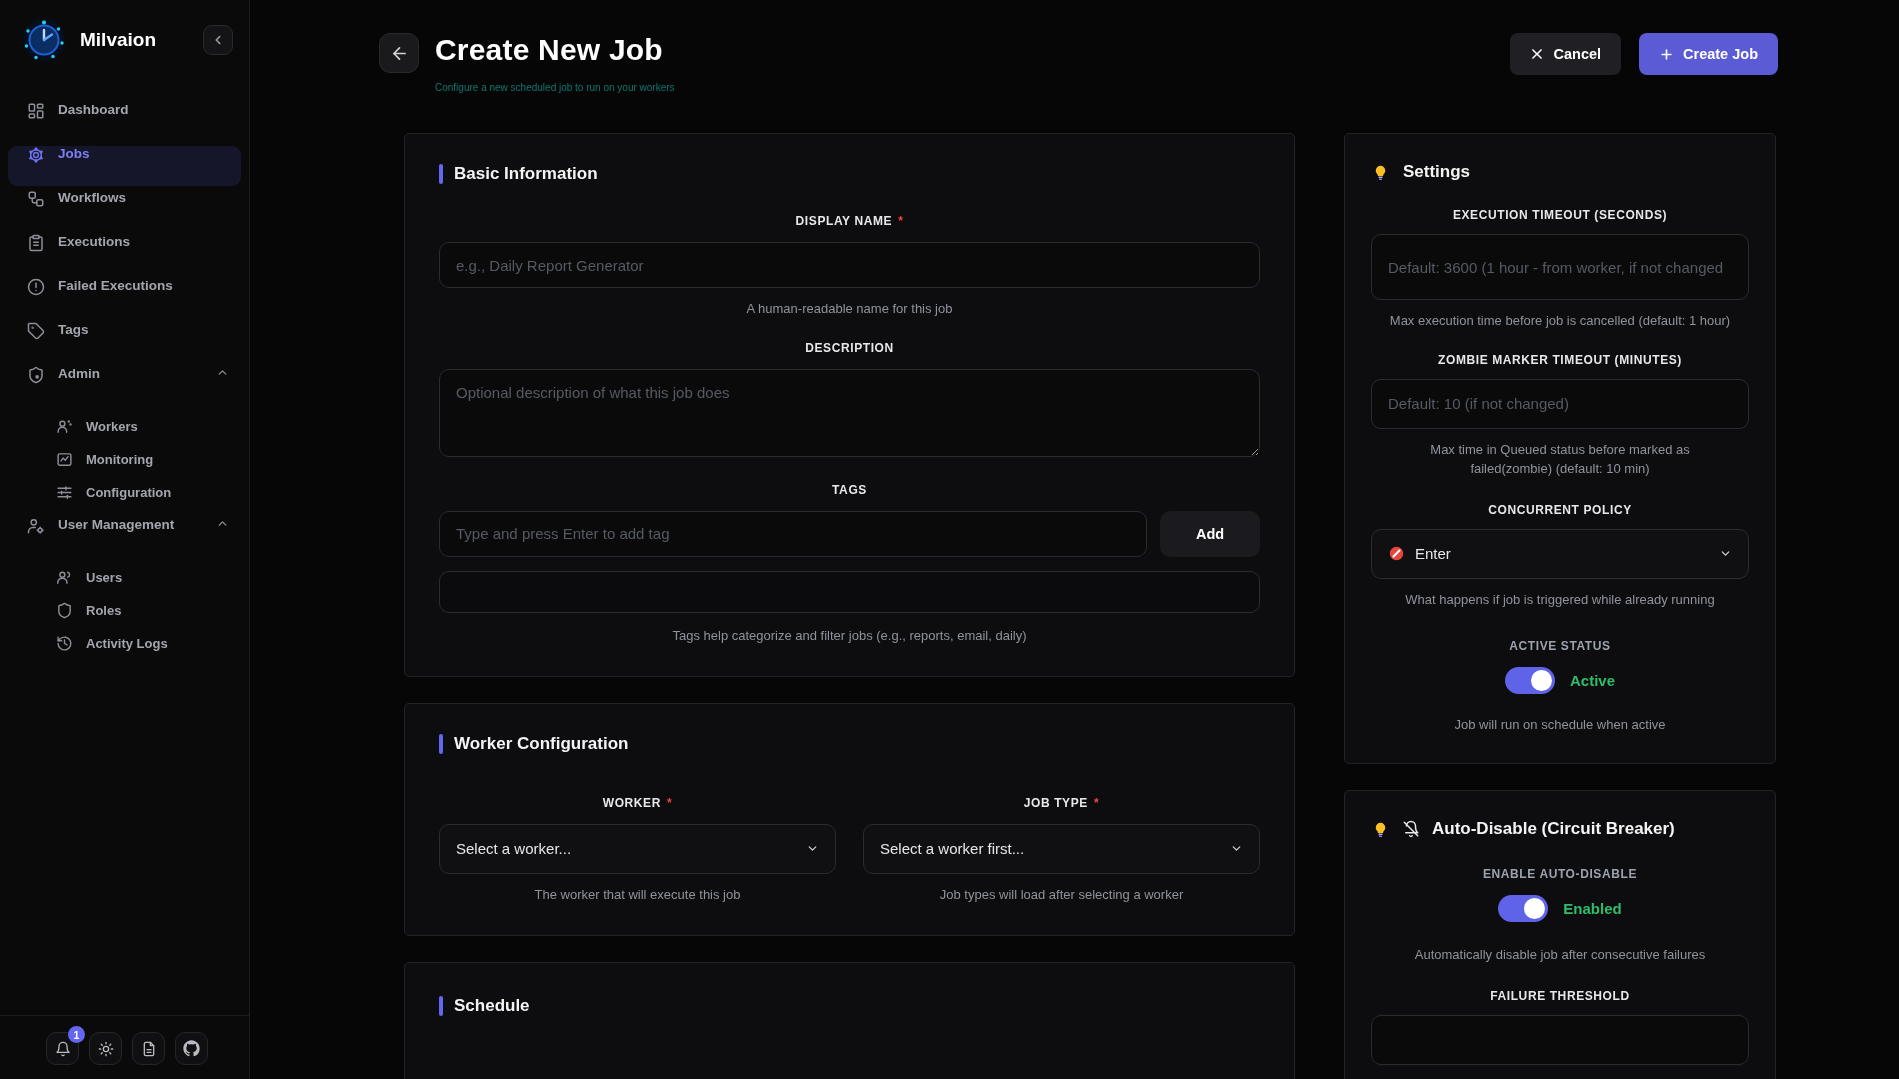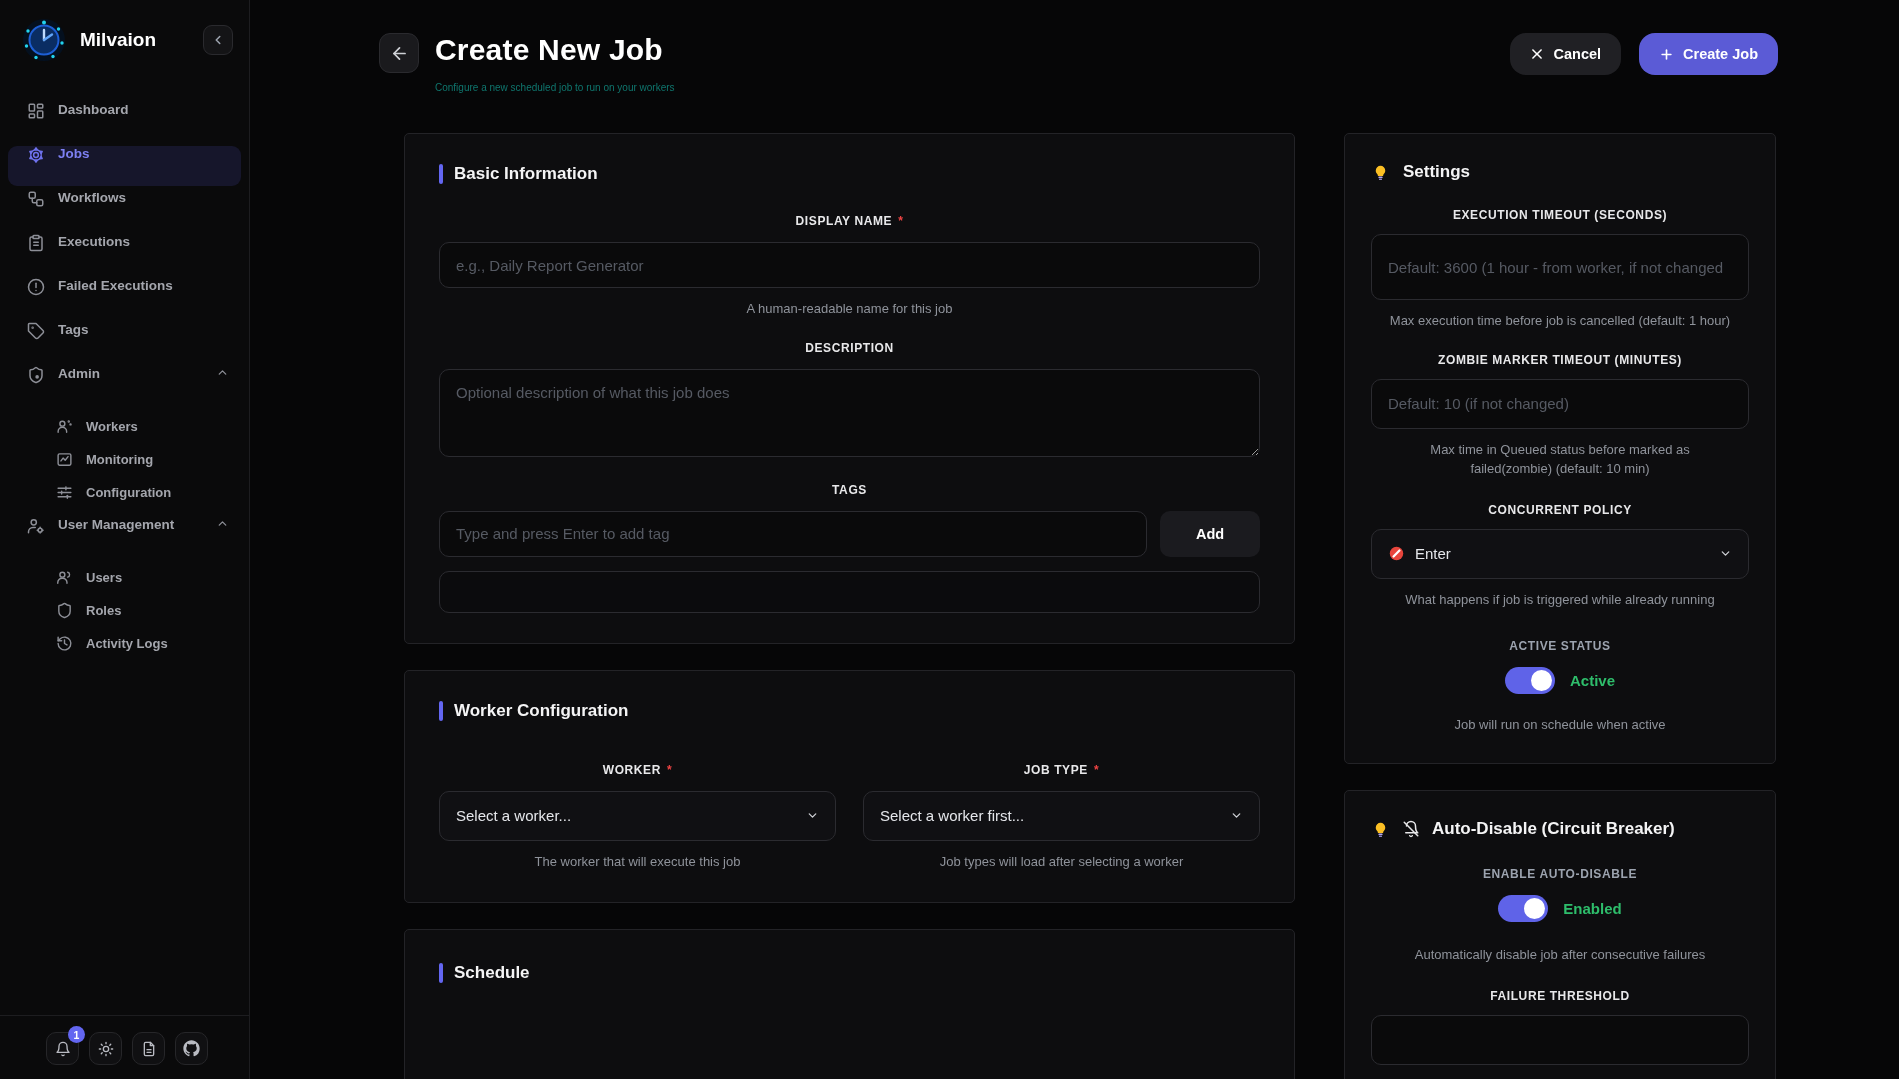--- a/index.html
+++ b/index.html
@@ -64,21 +64,21 @@
   .page-header { display:flex; align-items:flex-start; padding:33px 121px 0 129px; }
   .back-btn {
     width:40px; height:40px; border-radius:11px; background:#1a1a1d;
     border:1px solid #2a2a2e; color:#cfd1d6; display:flex; align-items:center;
     justify-content:center; cursor:pointer; flex:none;
   }
   .title-wrap { margin-left:16px; }
   .page-title { font-size:30px; font-weight:800; color:#ffffff; letter-spacing:.2px; }
   .page-subtitle { font-size:10px; color:#0f766e; margin-top:15px; }
   .header-actions { margin-left:auto; display:flex; gap:18px; }
-  .btn { height:42px; border:none; border-radius:16px; display:flex; align-items:center;
+  .btn { height:42px; border:none; border-radius:8px; display:flex; align-items:center;
          gap:9px; padding:0 20px; font-size:14.5px; font-weight:700; cursor:pointer;
          font-family:"Liberation Sans", sans-serif; }
   .btn-dark { background:#202024; color:#ffffff; }
   .btn-primary { background:#5b5bd6; color:#ffffff; }
 
   .content { display:flex; gap:24px; margin:40px 0 0 129px; align-items:flex-start; }
   .col-left { width:916px; min-width:916px; }
   .col-right { width:457px; min-width:457px; }
 
   .card {
@@ -434,20 +434,21 @@
           <textarea class="textarea mt14" placeholder="Optional description of what this job does" style=""></textarea>
 
           <div class="fld-label mt22">
             <span>TAGS</span>
           </div>
           <div class="tag-row mt14">
             <input class="text-input" type="text" placeholder="Type and press Enter to add tag" style="">
             <button class="add-btn">Add</button>
           </div>
           <div class="empty-box mt14"></div>
+          <div class="helper mt14">Tags help categorize and filter jobs (e.g., reports, email, daily)</div>
         </section>
 
         <section class="card">
           <div class="card-heading">
             <span class="hbar"></span>
             <span class="h-text">Worker Configuration</span>
           </div>
 
           <div class="two-col" style="margin-top:42px">
             <div>

